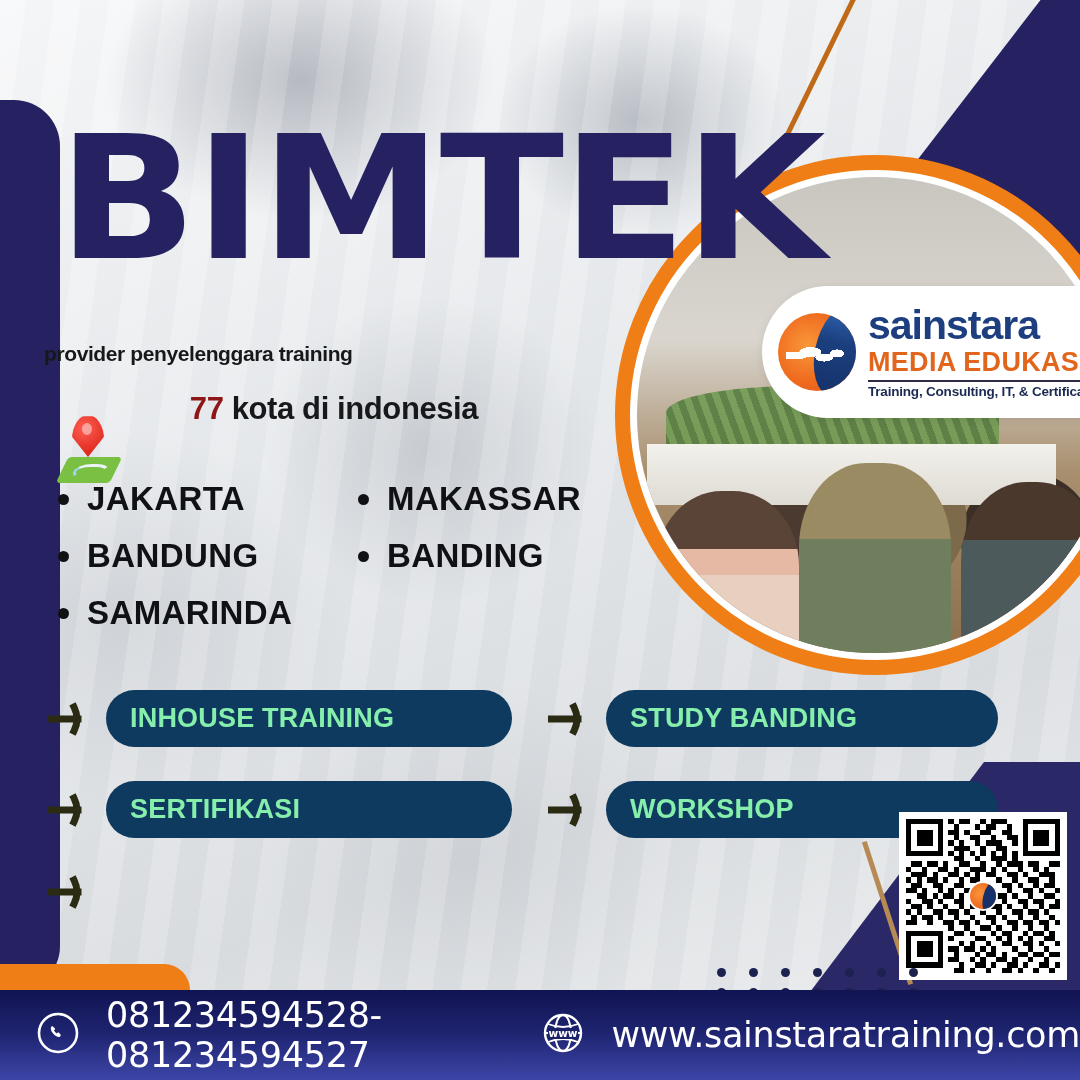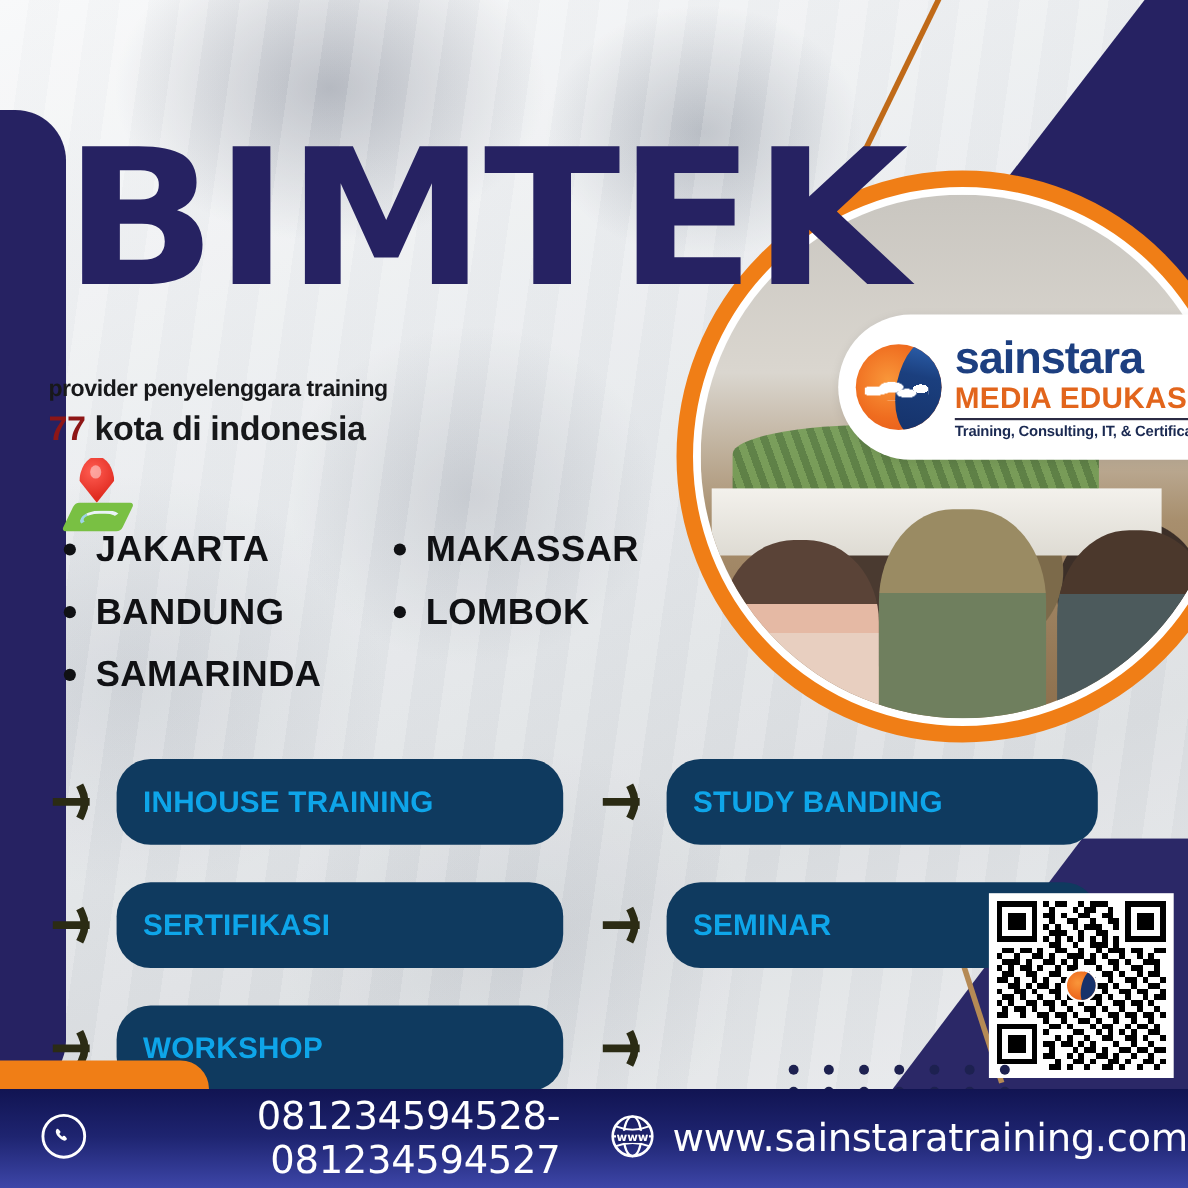--- a/index.html
+++ b/index.html
@@ -173,22 +173,22 @@
     font-family: "DejaVu Sans", sans-serif;
     transform: scaleX(1.06);
     transform-origin: left top;
   }
   .tagline1 {
     position: absolute; left: 44px; top: 342px;
     font-size: 21px; font-weight: 700; color: #17181a;
     letter-spacing: -.4px;
   }
   .tagline2 {
-    position: absolute; left: 44px; top: 372px;
-    width: 580px; text-align: left;
+    position: absolute; left: 44px; top: 391px;
+    width: 580px; text-align: center;
     font-size: 31px; font-weight: 700; color: #17181a;
     letter-spacing: -.4px;
   }
   .tagline2 .num { color: #8e1616; }
 
   
   .pin-icon {
     position: absolute; left: 58px; top: 415px;
     width: 62px; height: 70px;
   }
@@ -244,26 +244,26 @@
     display: grid; grid-template-columns: 500px 450px;
     row-gap: 34px;
   }
   .svc { display: flex; align-items: center; }
   .svc-arrow {
     width: 46px; height: 40px; flex: 0 0 46px;
     position: relative; margin-right: 12px;
   }
   .svc-arrow svg { display: block; }
   .svc-pill {
-    height: 78px;
+    height: 57px;
     background: #0f3a5f;
     border-radius: 31px;
     display: flex; align-items: center;
     padding: 0 24px;
-    color: #0ea5e9;
+    color: #86efac;
     font-size: 27px; font-weight: 700;
     letter-spacing: .2px;
   }
   .svc:nth-child(odd) .svc-pill { width: 406px; }
   .svc:nth-child(even) .svc-pill { width: 395px; }
 
   
   .qr {
     position: absolute; right: 13px; top: 812px;
     width: 168px; height: 168px;
@@ -305,27 +305,27 @@
     background: linear-gradient(180deg, #111452 0%, #1e2470 48%, #3d46a8 100%);
     display: flex; align-items: center;
   }
   .footer-orange {
     position: absolute; left: 0; bottom: 90px;
     width: 190px; height: 26px;
     background: #f07e16;
     border-radius: 0 60px 0 0;
   }
   .f-item { display: flex; align-items: center; color: #fff; }
-  .f-phone { margin-left: 36px; text-align: right; }
+  .f-phone { margin-left: 36px; }
   .f-web { margin-left: 44px; }
   .f-text {
     font-size: 35px; font-weight: 400; letter-spacing: -.3px;
     font-family: "DejaVu Sans", sans-serif;
   }
-  .f-icon { margin-right: 14px; display: block; }
+  .f-icon { margin-right: 26px; display: block; }
 </style>
 </head>
 <body>
 
 <div id="poster">
 
   <div class="bg-photo"></div>
   <div class="bg-streaks"></div>
 
   <div class="navy-left-bar"></div>
@@ -377,21 +377,21 @@
     <div class="city-item">
         <span class="dot"></span>
         <span>MAKASSAR</span>
       </div>
     <div class="city-item">
         <span class="dot"></span>
         <span>BANDUNG</span>
       </div>
     <div class="city-item">
         <span class="dot"></span>
-        <span>LOMBOK</span>
+        <span>BANDING</span>
       </div>
     <div class="city-item">
         <span class="dot"></span>
         <span>SAMARINDA</span>
       </div>
   </div>
 
   <div class="services">
     <div class="svc">
       <span class="svc-arrow">
@@ -409,28 +409,20 @@
       </span>
       <span class="svc-pill">STUDY BANDING</span>
     </div>
     <div class="svc">
       <span class="svc-arrow">
         <svg width="46" height="40" viewBox="0 0 46 40">
             <path d="M2 20 H30 M26 8 q6 12 0 24" stroke="#2b2b14" stroke-width="7" fill="none" stroke-linecap="square"></path>
           </svg>
       </span>
       <span class="svc-pill">SERTIFIKASI</span>
-    </div>
-    <div class="svc">
-      <span class="svc-arrow">
-        <svg width="46" height="40" viewBox="0 0 46 40">
-            <path d="M2 20 H30 M26 8 q6 12 0 24" stroke="#2b2b14" stroke-width="7" fill="none" stroke-linecap="square"></path>
-          </svg>
-      </span>
-      <span class="svc-pill">SEMINAR</span>
     </div>
     <div class="svc">
       <span class="svc-arrow">
         <svg width="46" height="40" viewBox="0 0 46 40">
             <path d="M2 20 H30 M26 8 q6 12 0 24" stroke="#2b2b14" stroke-width="7" fill="none" stroke-linecap="square"></path>
           </svg>
       </span>
       <span class="svc-pill">WORKSHOP</span>
     </div>
     <div class="svc">

